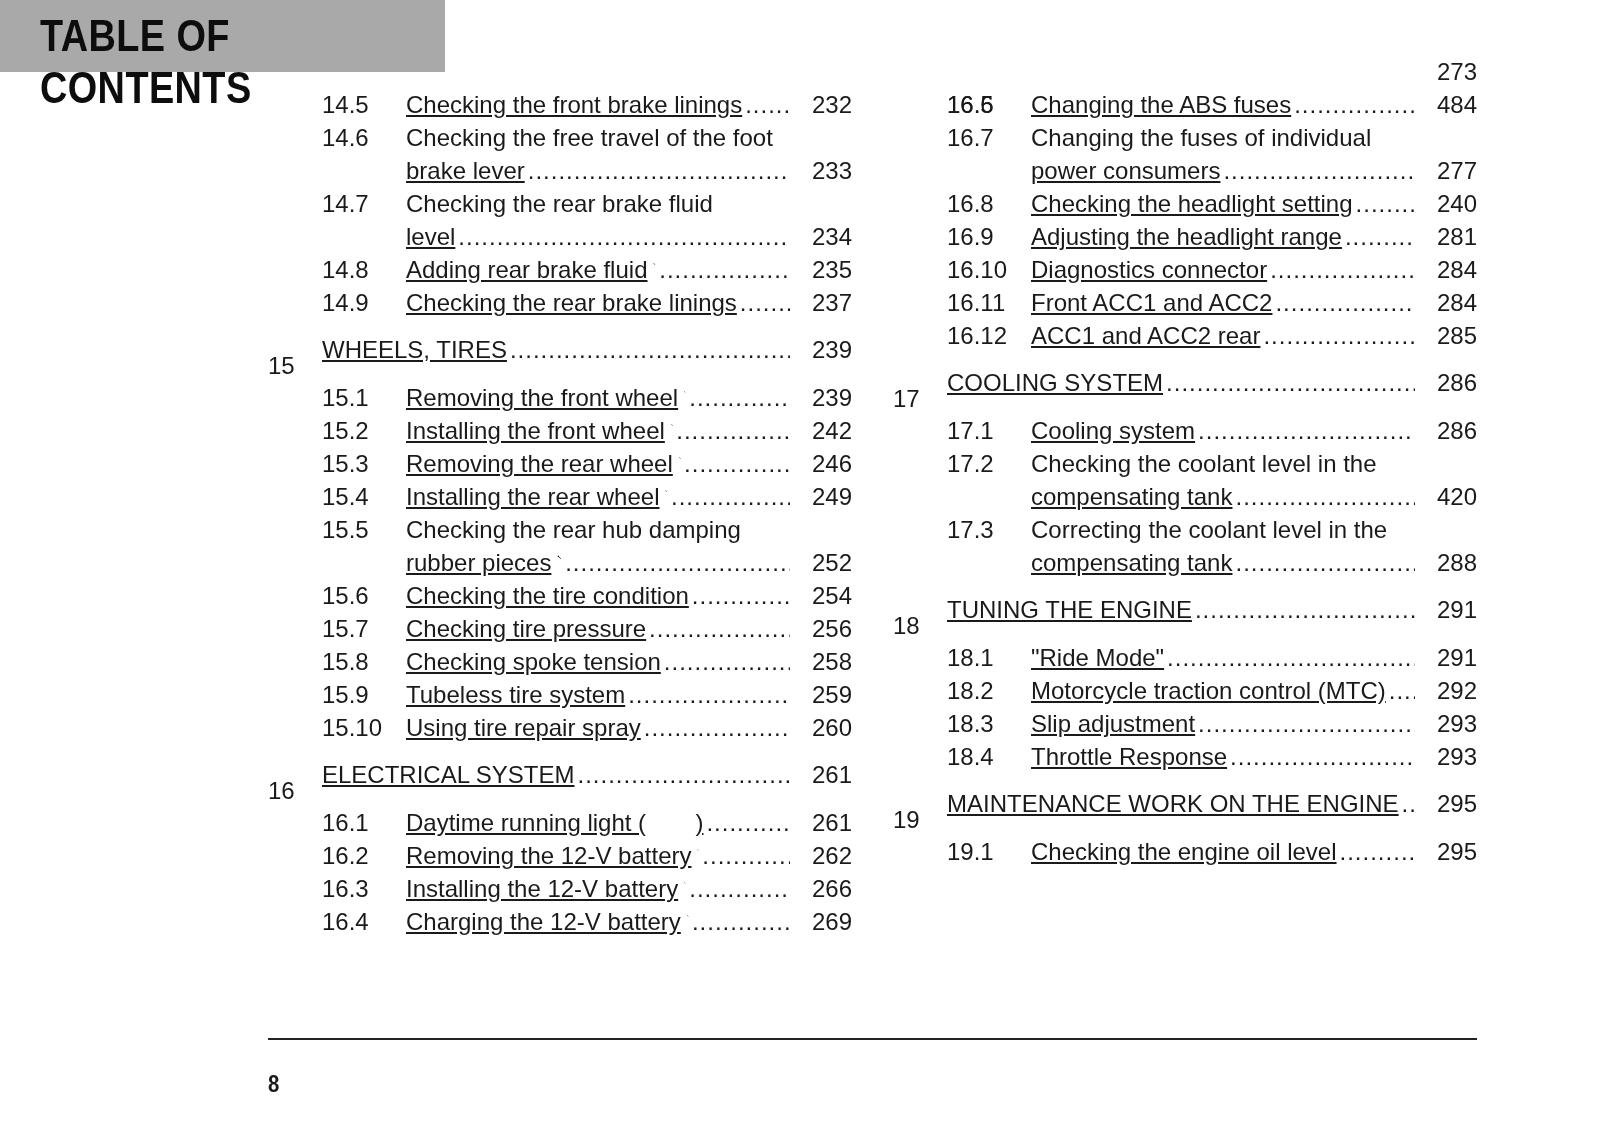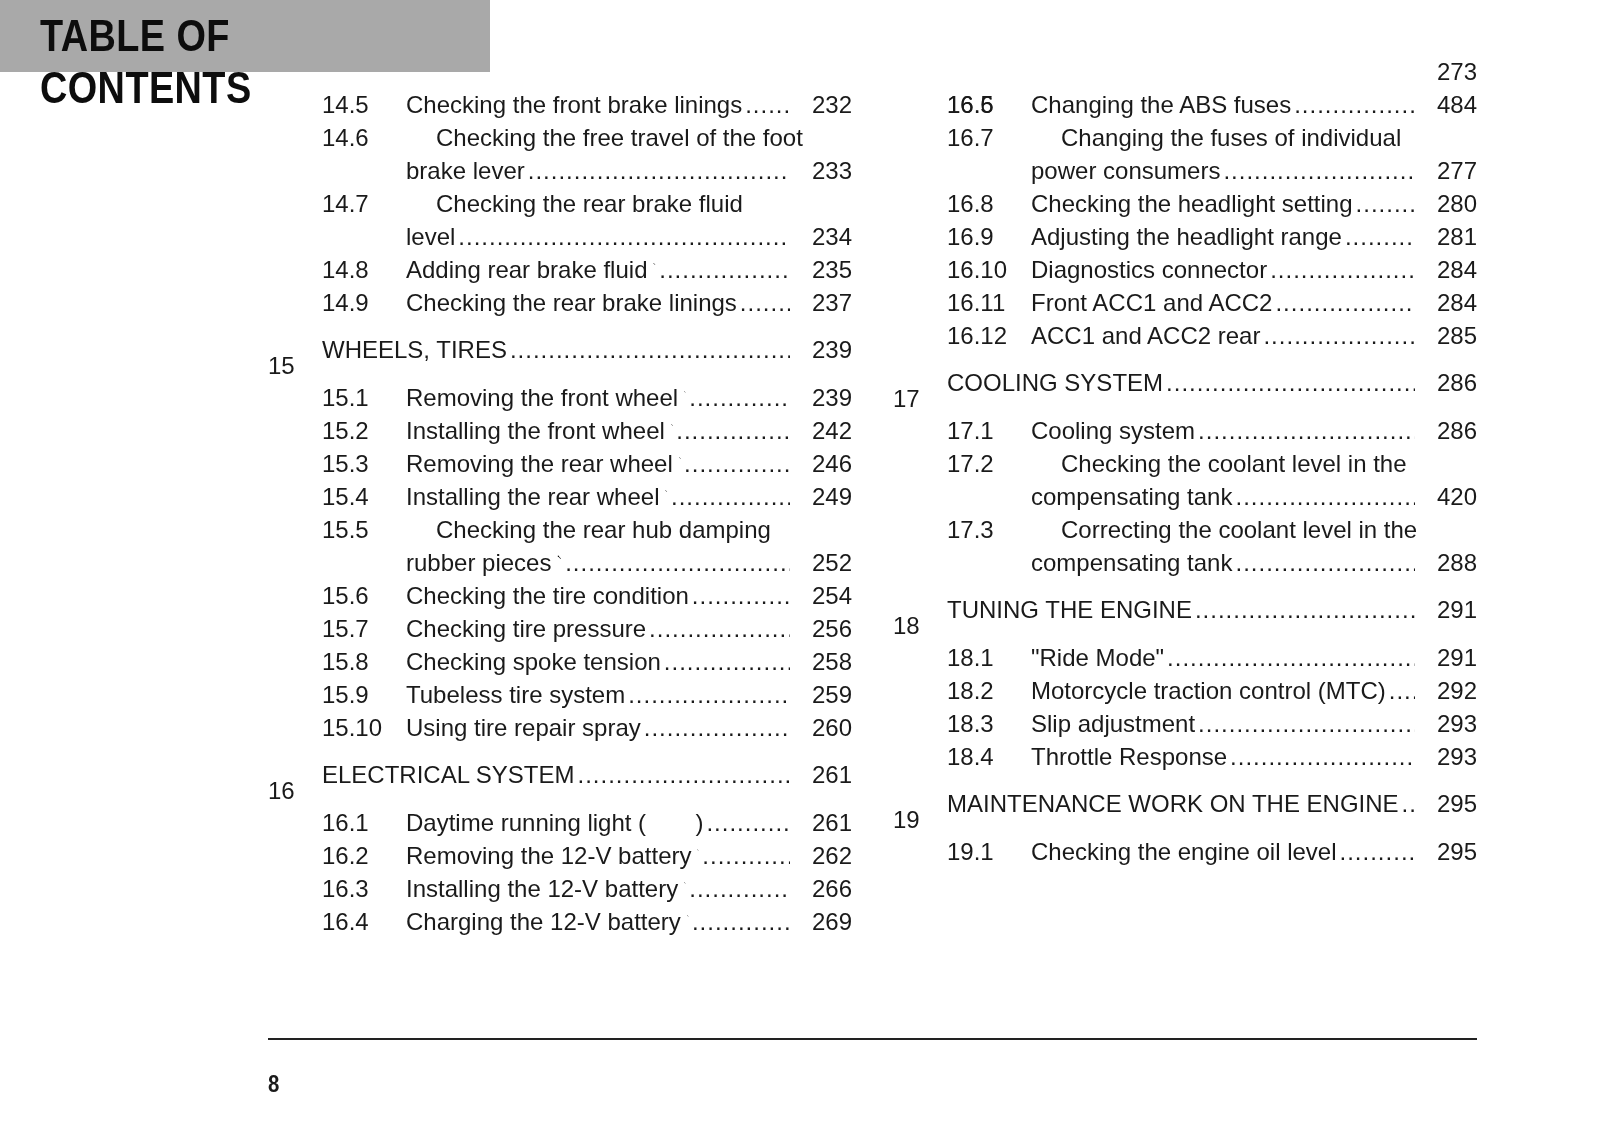--- a/index.html
+++ b/index.html
@@ -1,21 +1,21 @@
 <!DOCTYPE html>
 <html><head>
 <meta charset="utf-8">
 <style>
   html, body { margin: 0; padding: 0; }
   body {
     width: 1600px; height: 1132px; background: #ffffff; position: relative; overflow: hidden;
     font-family: "Liberation Sans", sans-serif; color: #1a1a1a;
   }
   .header-band {
-    position: absolute; left: 0; top: 0; width: 490px; height: 72px;
+    position: absolute; left: 0; top: 0; width: 445px; height: 72px;
     background: #a9a9a9;
   }
   .header-title {
     position: absolute; left: 40px; top: 10px;
     font-family: "Liberation Sans", sans-serif; font-weight: bold;
     font-size: 44px; letter-spacing: 0.5px; color: #0d0d0d;
     transform: scaleX(0.86); transform-origin: left top;
     line-height: 52px;
   }
   .col { position: absolute; top: 88px; }
@@ -26,25 +26,25 @@
     position: relative; height: 34px; margin-top: 14px; margin-bottom: 14px;
     font-size: 24px; line-height: 34px;
   }
   .chapter .num { position: absolute; left: 0; top: 0; margin-top: 16px; }
   .chapter .title-wrap { position: absolute; left: 54px; right: 62px; top: 0; display: flex; overflow: hidden; white-space: nowrap; }
   .chapter .page { position: absolute; right: 0; top: 0; width: 58px; text-align: right; }
 
   .entry { position: relative; font-size: 24px; line-height: 33px; }
   .entry .num { position: absolute; left: 54px; top: 0; }
   .entry .lines { margin-left: 138px; margin-right: 62px; }
-  .entry .line { white-space: nowrap; height: 33px; margin-left: 30px; }
+  .entry .line { white-space: nowrap; height: 33px; }
   .entry .lastline { display: flex; white-space: nowrap; overflow: hidden; height: 33px; }
   .entry .page { position: absolute; right: 0; bottom: 0; width: 58px; text-align: right; line-height: 33px; margin-top: 29px; }
 
-  .txt { flex: 0 0 auto; }
+  .txt { flex: 0 0 auto; text-decoration: underline; }
   .dots { flex: 1 1 auto; overflow: hidden; white-space: nowrap; letter-spacing: 1px; padding-left: 3px; }
   .dots::after { content: "........................................................................................................................................"; }
   .wrench { display: inline-block; width: 22px; height: 22px; margin-left: 6px; vertical-align: -2px; }
   .bold { font-weight: bold; margin-top: 34px; }
 
   .footer-rule { position: absolute; left: 268px; top: 1038px; width: 1209px; height: 2px; background: #222; }
   .page-number { position: absolute; left: 268px; top: 1070px; font-size: 24px; font-weight: bold; transform: scaleX(0.85); transform-origin: left top; }
 </style>
 </head>
 <body>
@@ -326,21 +326,21 @@
     <span class="page">277</span>
   </div>
   <div class="entry">
     <span class="num">16.8</span>
     <div class="lines">
         <div class="lastline">
           <span class="txt">Checking the headlight setting</span>
           <span class="dots"></span>
         </div>
       </div>
-    <span class="page">280</span>
+    <span class="page">240</span>
   </div>
   <div class="entry">
     <span class="num">16.9</span>
     <div class="lines">
         <div class="lastline">
           <span class="txt">Adjusting the headlight range</span>
           <span class="dots"></span>
         </div>
       </div>
     <span class="page">281</span>

